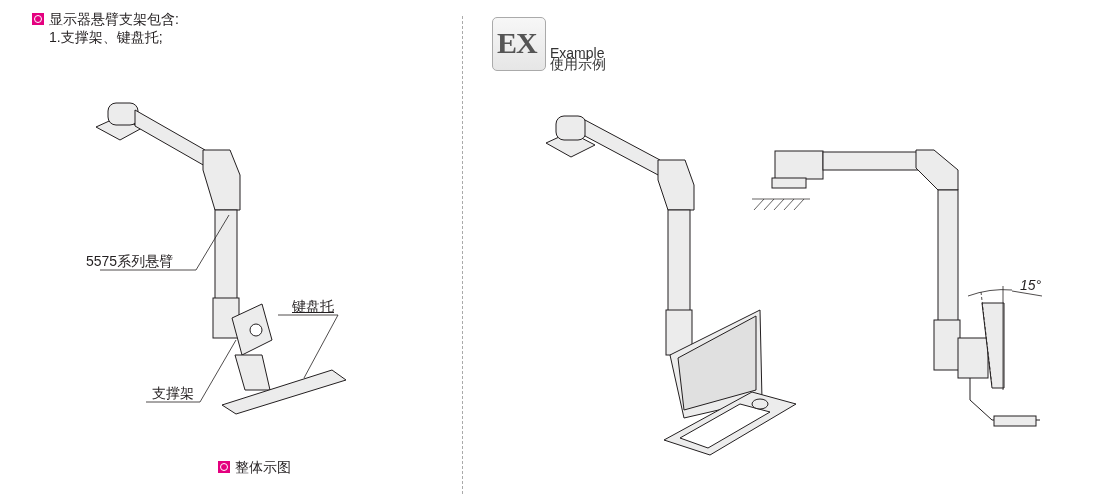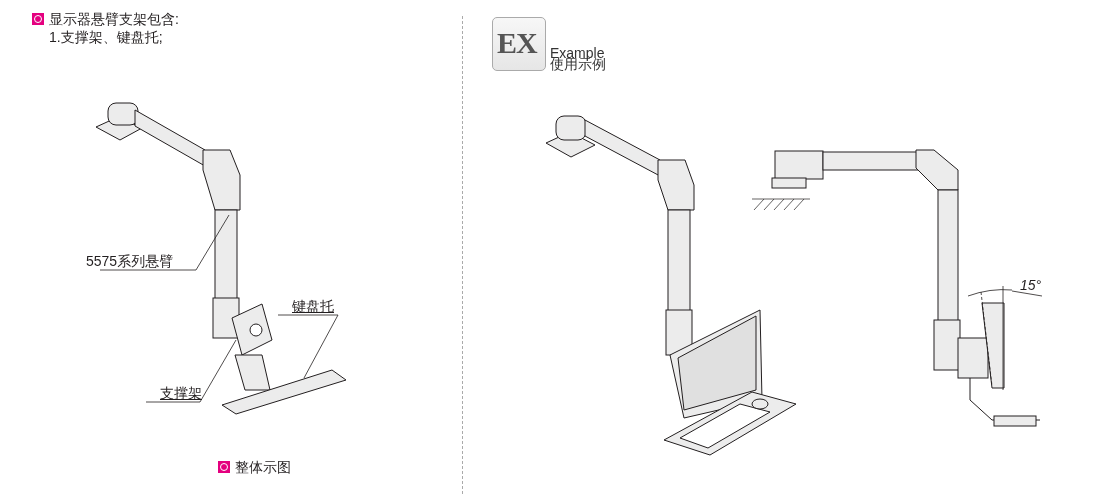--- a/index.html
+++ b/index.html
@@ -91,15 +91,15 @@
     <line x1="1003" y1="286" x2="1003" y2="390"></line>
     <line x1="981" y1="292" x2="992" y2="386" stroke-dasharray="3,2"></line>
     <path d="M968,296 Q990,288 1012,290"></path>
     <line x1="1012" y1="291" x2="1042" y2="296"></line>
   </g>
   <text x="1020" y="290" font-size="14" font-style="italic" fill="#231f20" stroke="none">15°</text>
 </svg>
 
 <div class="caption" style="left:86px;top:253px;">5575系列悬臂</div>
 <div class="caption" style="left:292px;top:298px;text-decoration:underline;">键盘托</div>
-<div class="caption" style="left:160px;top:385px;text-decoration:underline;">支撑架</div>
+<div class="caption" style="left:152px;top:385px;">支撑架</div>
 
 <div class="caption" style="left:206px;top:459px;margin-left:12px;"><span class="marker"></span><span>整体示图</span></div>
 
 </body></html>

